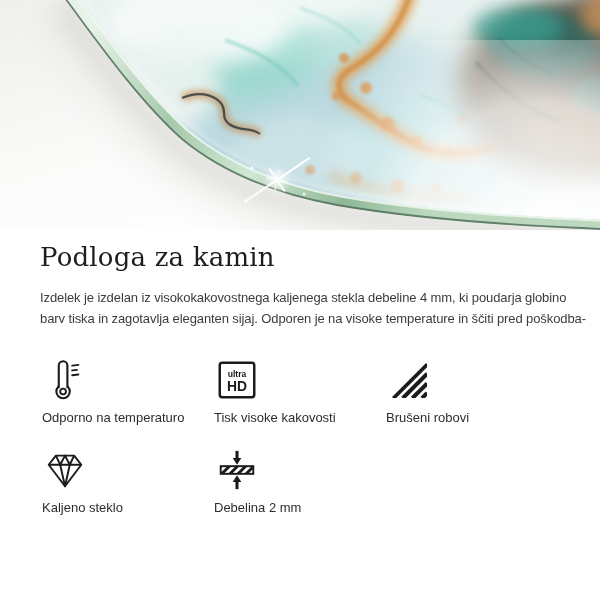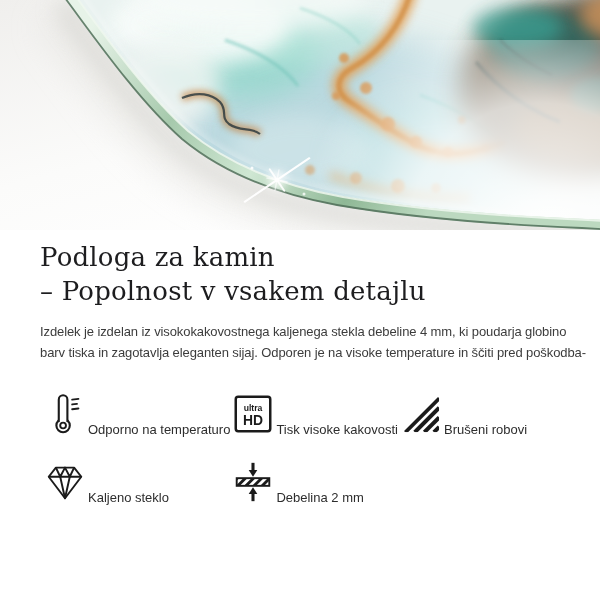--- a/index.html
+++ b/index.html
@@ -17,21 +17,21 @@
     font-size:26px;line-height:34px;
     margin:10px 0 0 0;letter-spacing:.2px;
   }
   .title div{white-space:nowrap;}
   .desc{margin-top:13px;color:#3c3c3c;font-size:13px;line-height:21px;letter-spacing:-0.1px;text-align:center;}
   .desc div{white-space:nowrap;}
   .features{
     display:grid;grid-template-columns:1fr 1fr 1fr;
     margin:24px 2px 0 2px;row-gap:18px;
   }
-  .feature{display:flex;flex-direction:row;align-items:flex-end;}
+  .feature{display:flex;flex-direction:column;align-items:flex-start;}
   .ficon{height:50px;display:flex;align-items:flex-end;justify-content:center;}
   .flabel{margin-top:7px;font-size:13px;color:#2d2d2d;white-space:nowrap;}
   .icon-svg{display:block;}
 </style>
 </head>
 <body>
 
 <div class="page">
 
   <svg class="hero" viewBox="0 0 600 230" width="600" height="230" role="img">
@@ -159,21 +159,20 @@
       </g>
       <circle r="2.2" fill="#ffffff"></circle>
     </g>
     <circle cx="252" cy="168" r="1.5" fill="#ffffff" opacity="0.9"></circle>
     <circle cx="304" cy="194" r="1.5" fill="#ffffff" opacity="0.8"></circle>
   </svg>
 
   <div class="content">
     <h1 class="title">
       <div>Podloga za kamin</div>
-      <div>– Popolnost v vsakem detajlu</div>
     </h1>
 
     <div class="desc">
       <div>Izdelek je izdelan iz visokokakovostnega kaljenega stekla debeline 4 mm, ki poudarja globino</div>
       <div>barv tiska in zagotavlja eleganten sijaj. Odporen je na visoke temperature in ščiti pred poškodba-</div>
     </div>
 
     <div class="features">
 
       <div class="feature">

